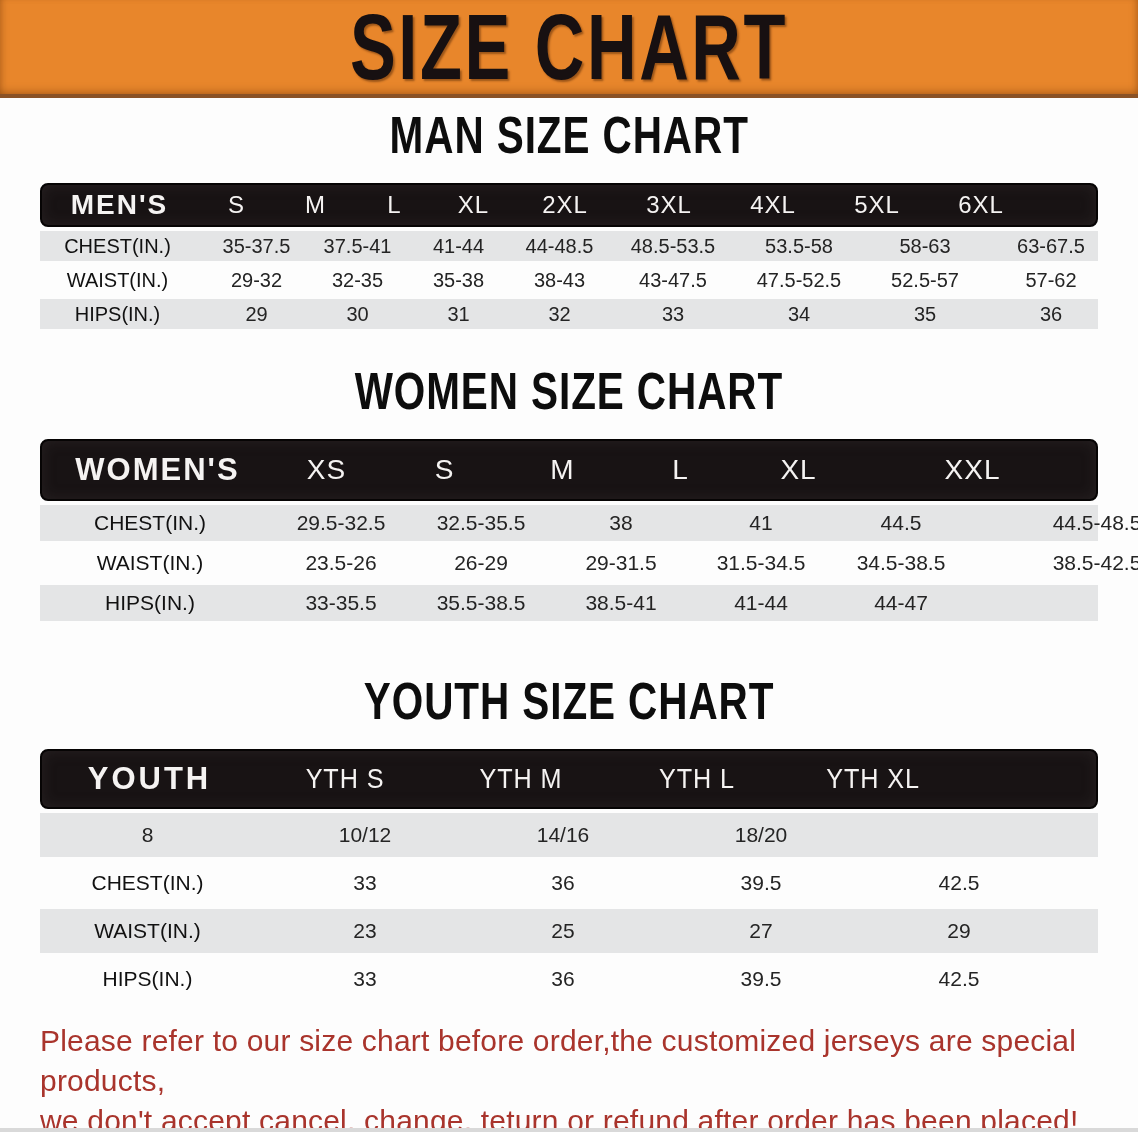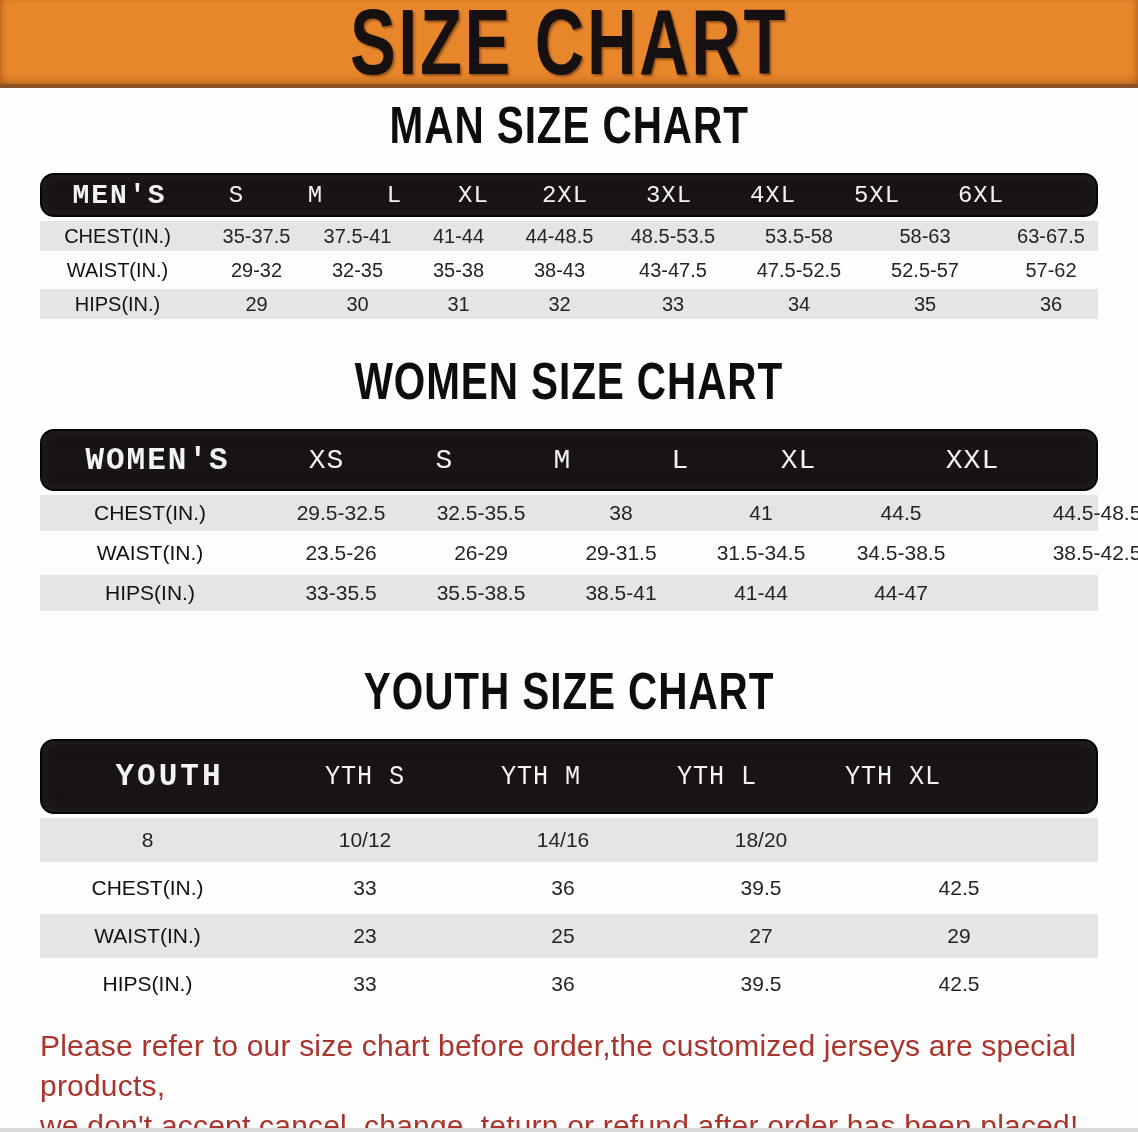--- a/index.html
+++ b/index.html
@@ -16,21 +16,21 @@
   body{
     width:1138px;height:1132px;
     background:var(--row-white);
     font-family:"Liberation Sans",sans-serif;
     color:var(--text-black);
     overflow:hidden;
     border-bottom:4px solid #d9d9d9;
   }
   
   .banner{
-    height:88px;width:100%;
+    height:98px;width:100%;
     background:var(--banner-orange);
     border-bottom:4px solid var(--banner-border);
     display:flex;align-items:center;justify-content:center;
     box-shadow:inset 0 -6px 8px -4px rgba(90,40,0,.35), inset 6px 0 8px -6px rgba(90,40,0,.4), inset -6px 0 8px -6px rgba(90,40,0,.4);
   }
   .banner-title{
     display:inline-block;
     font-weight:bold;font-size:78px;line-height:1;
     letter-spacing:3px;color:#171011;
     transform:scale(0.88,1.18);transform-origin:center;
@@ -55,23 +55,22 @@
   
   .tbl{
     width:1058px;margin:0 40px;
     display:flex;flex-direction:column;gap:4px;
   }
   .row{display:grid;align-items:center;}
   .row.head{
     background:var(--header-black);
     color:#f5f3f2;
     border:2px solid #060404;
-    border-radius:14px;
+    border-radius:8px;
     box-shadow:inset 0 0 14px rgba(70,60,60,.35);
-    font-family:Liberation Mono, monospace;
   }
   .row .cell{
     text-align:center;white-space:nowrap;
     overflow:visible;
   }
   .row.head .cell{font-size:24px;letter-spacing:1px;}
   .row.head .cell.corner{
     font-weight:bold;text-align:center;letter-spacing:2px;
   }
   .row.data{background:var(--row-white);gap:22px;}
@@ -85,21 +84,21 @@
   .tbl.men .row.data{height:30px;}
   .tbl.men .row.data .cell{font-size:20px;}
   
   .tbl.women .row{grid-template-columns:220px repeat(5,118px) 230px 1fr;}
   .tbl.women .row.head{height:62px;}
   .tbl.women .row.head .cell{font-size:28px;padding-left:11px;}
   .tbl.women .row.head .cell.corner{font-size:31px;}
   .tbl.women .row.data{height:36px;}
   
   .tbl.youth .row{grid-template-columns:215px repeat(4,176px) 1fr;}
-  .tbl.youth .row.head{height:75px;padding-left:20px;}
+  .tbl.youth .row.head{height:60px;}
   .tbl.youth .row.head .cell{font-size:28px;transform:scaleX(.9);}
   .tbl.youth .row.head .cell.corner{font-size:31px;transform:none;letter-spacing:3px;}
   .tbl.youth .row.data{height:44px;}
   
   .disclaimer{
     margin:20px 40px 0;
     color:var(--disclaimer-red);
     font-size:30px;line-height:40px;
     letter-spacing:.2px;
   }

